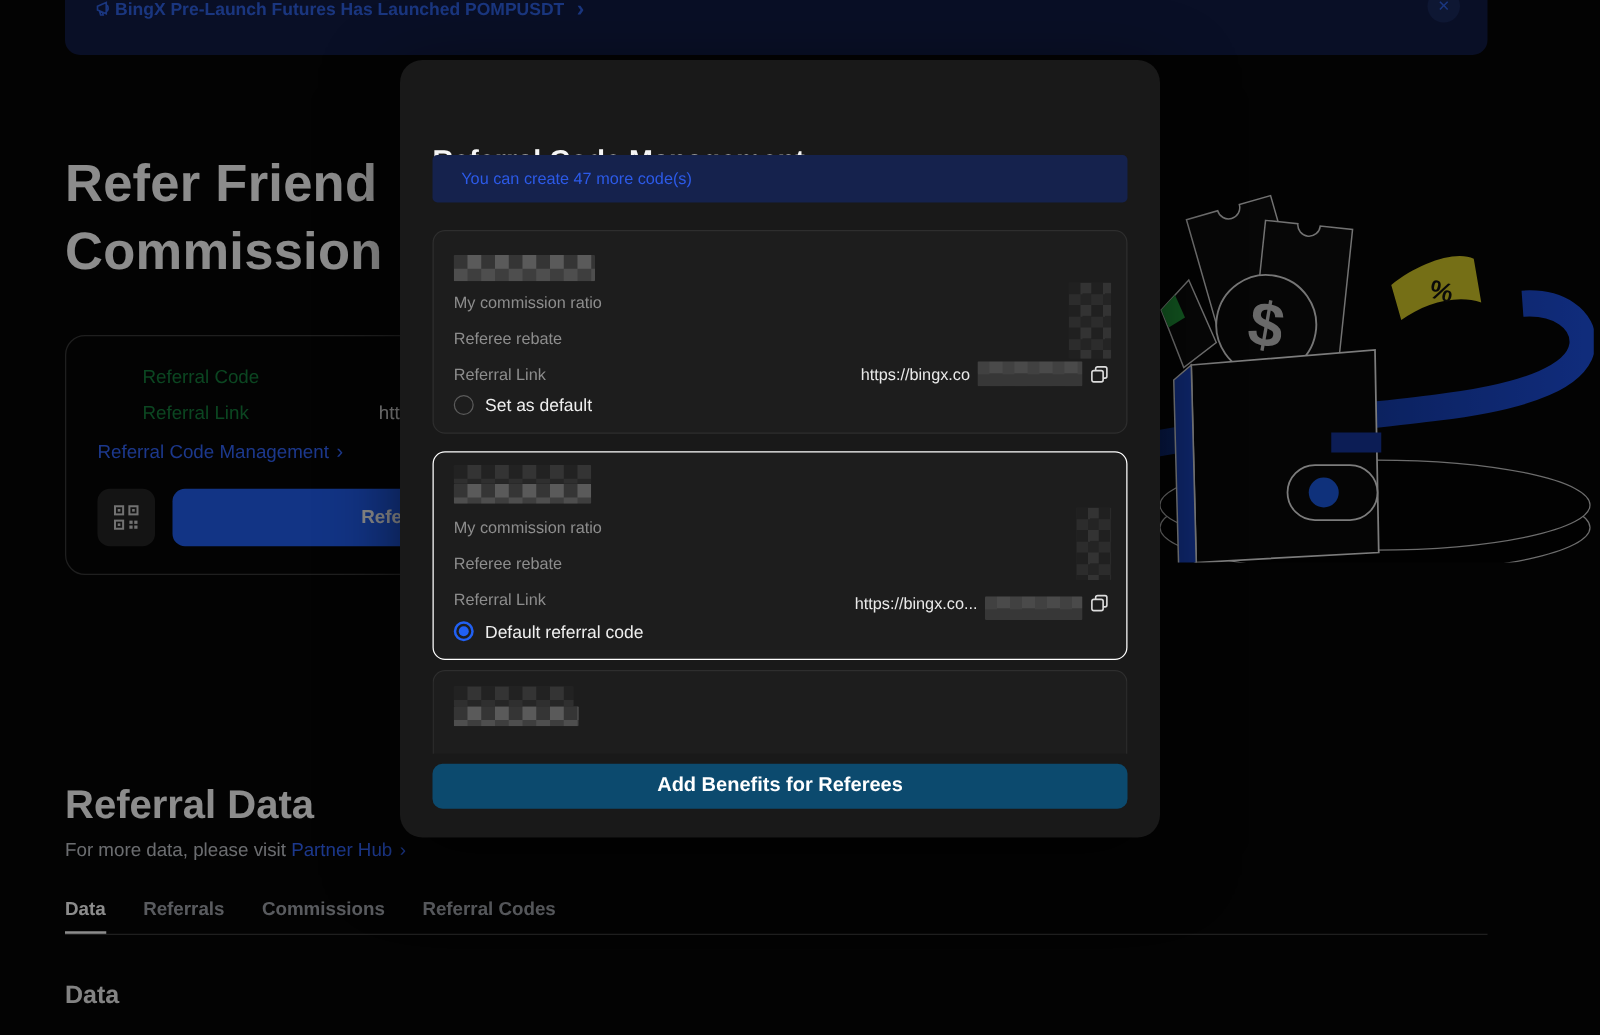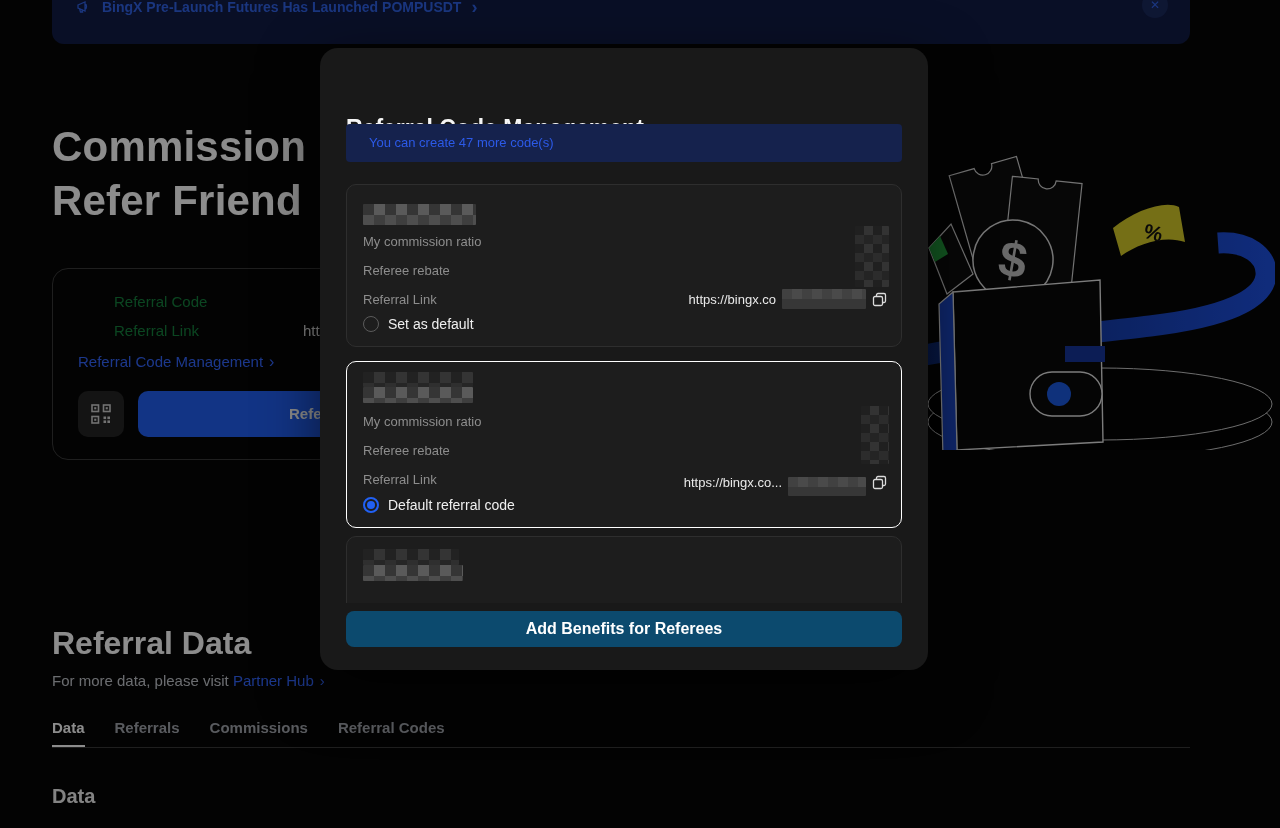--- a/index.html
+++ b/index.html
@@ -12,21 +12,21 @@
   }
   .abs { position:absolute; }
 
   
   .announce-banner{
     left:52px; top:-30px; width:1138px; height:74px;
     background:#121c46; border-radius:12px;
     display:flex; align-items:center; padding:0 24px;
     z-index:1;
   }
-  .announce-banner .txt{ color:#3063e8; font-size:14px; font-weight:600; margin-left:10px; }
+  .announce-banner .txt{ color:#3063e8; font-size:14px; font-weight:600; margin-left:0; }
   .announce-banner .chev{ color:#3063e8; font-size:18px; margin-left:10px; font-weight:600; }
   .announce-close{
     position:absolute; right:22px; top:22px; width:26px; height:26px;
     border-radius:50%; background:#1a2a5e; color:#3063e8;
     display:flex; align-items:center; justify-content:center; font-size:12px; cursor:pointer;
   }
 
   .hero{ left:52px; top:120px; z-index:1; }
   .hero h1{ font-size:42px; line-height:54px; font-weight:800; color:#ffffff; letter-spacing:.2px; }
 
@@ -123,22 +123,22 @@
 <div class="abs announce-banner">
   <svg width="16" height="16" viewBox="0 0 16 16">
     <path d="M2 6 L9 3 L9 12 L2 9 Z M9 5 C11 5.5 11 9.5 9 10 M3.5 9.5 L4.5 13 L6.5 13 L5.8 10.3" fill="none" stroke="#3063e8" stroke-width="1.3"></path>
   </svg>
   <span class="txt">BingX Pre-Launch Futures Has Launched POMPUSDT</span>
   <span class="chev">›</span>
   <span class="announce-close">✕</span>
 </div>
 
 <div class="abs hero">
+  <h1>Refer Friend</h1>
   <h1>Commission</h1>
-  <h1>Refer Friend</h1>
 </div>
 
 <div class="abs ref-card">
   <span class="row-label" style="top:24px">Referral Code</span>
   <span class="row-label" style="top:53px">Referral Link</span>
   <span class="link-val">https://bingx.c...</span>
   <span class="mgmt">
     <span>Referral Code Management</span><span class="chev">›</span>
   </span>
   <button class="qr-btn">

